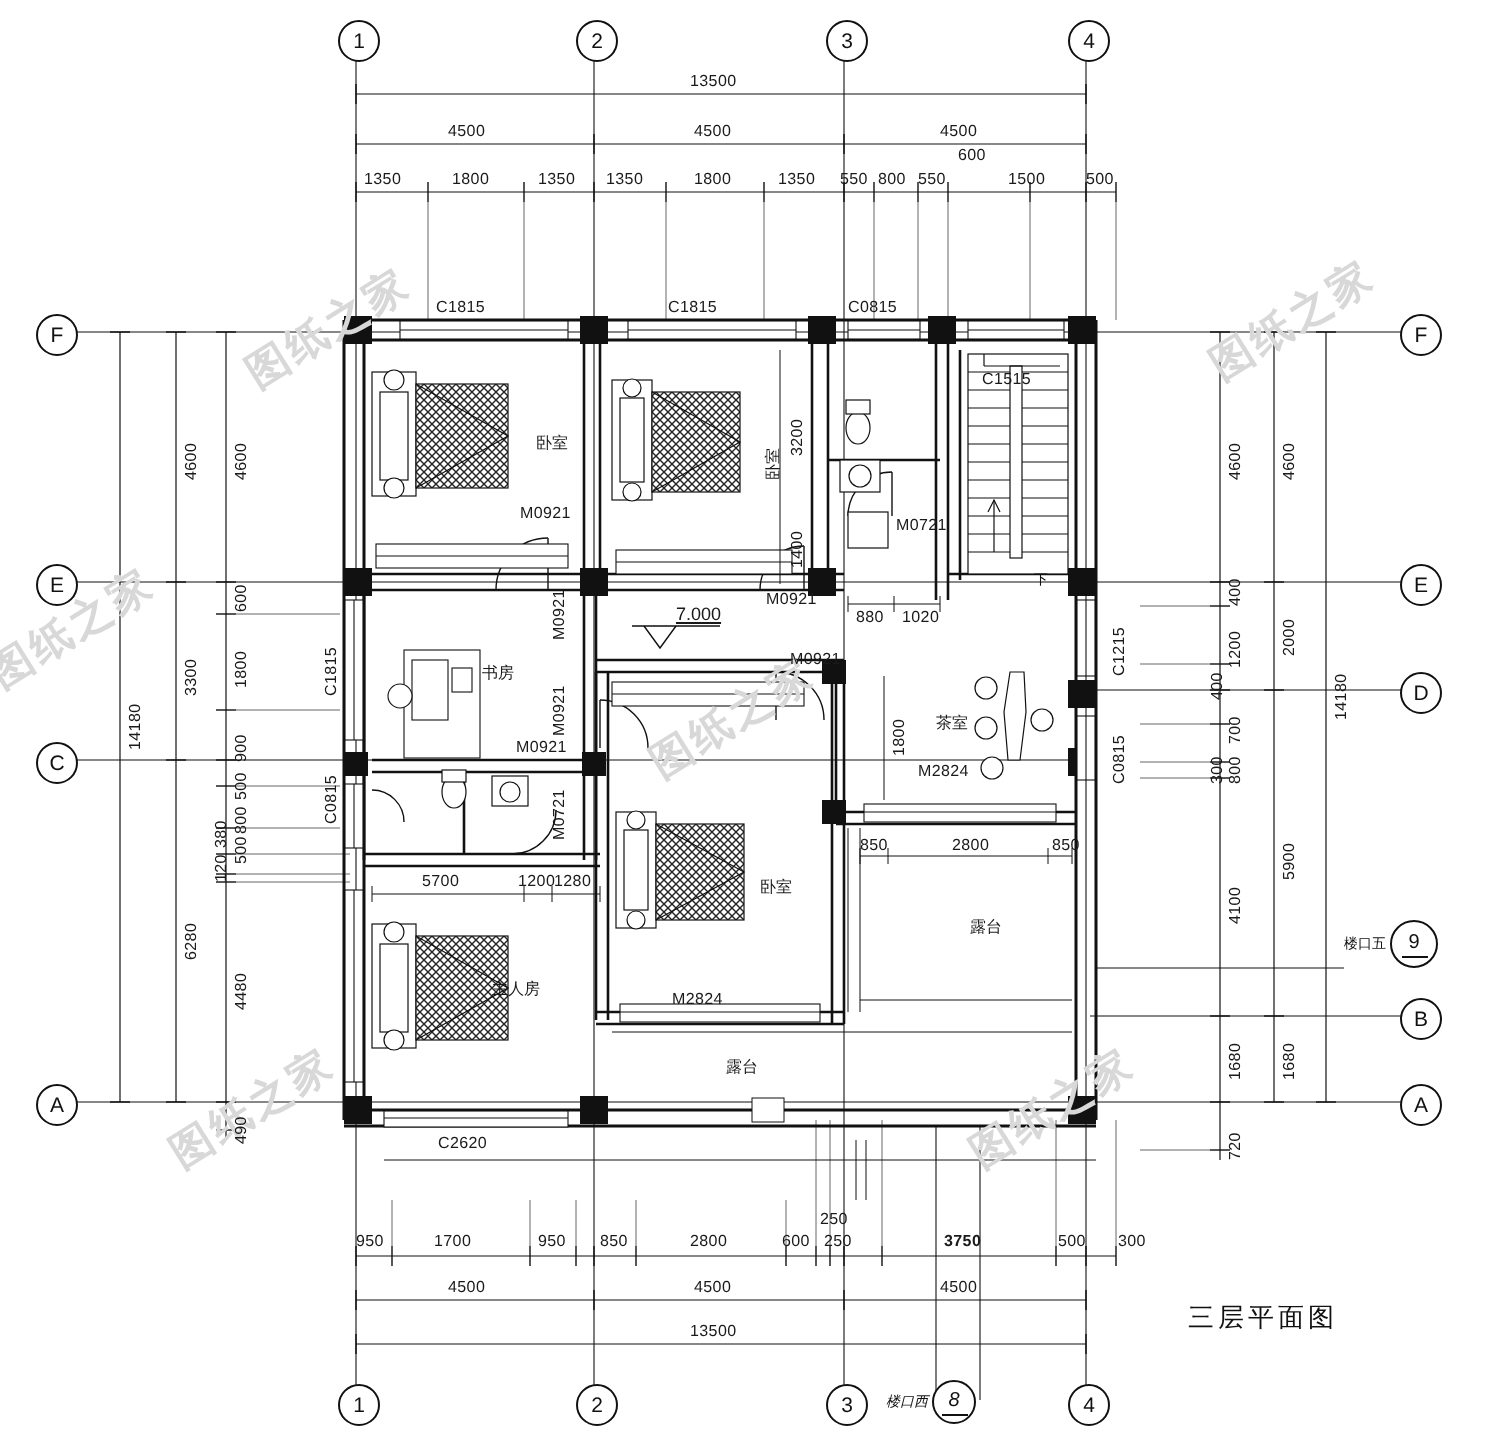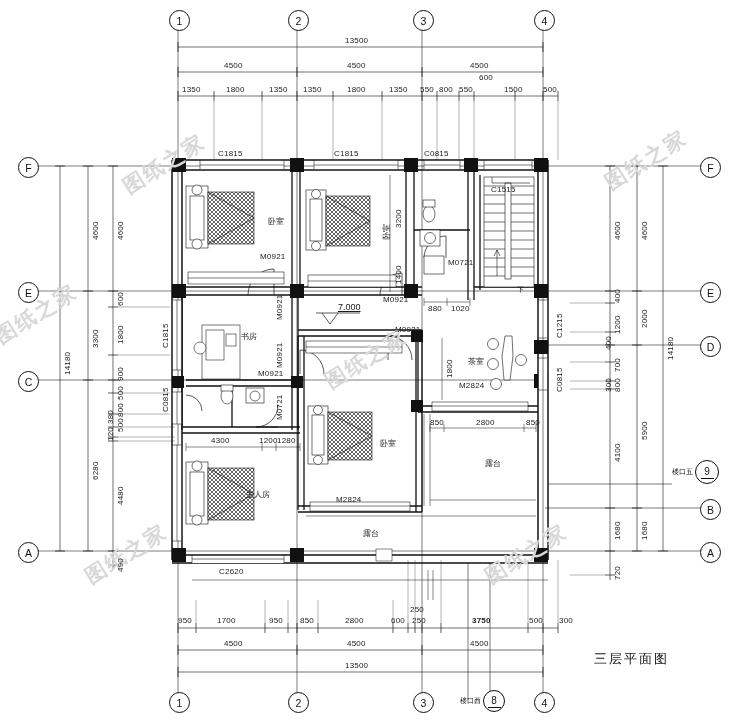--- a/index.html
+++ b/index.html
@@ -611,34 +611,34 @@
   <div class="lbl dim" style="left:336px;top:496px;">M2824</div>
 
   <div class="lbl dim v" style="left:395px;top:228px;transform:rotate(-90deg);">3200</div>
   <div class="lbl dim v" style="left:395px;top:284px;transform:rotate(-90deg);">1400</div>
   <div class="lbl dim" style="left:428px;top:305px;">880</div>
   <div class="lbl dim" style="left:451px;top:305px;">1020</div>
   <div class="lbl dim v" style="left:446px;top:378px;transform:rotate(-90deg);">1800</div>
   <div class="lbl dim" style="left:430px;top:419px;">850</div>
   <div class="lbl dim" style="left:476px;top:419px;">2800</div>
   <div class="lbl dim" style="left:526px;top:419px;">850</div>
-  <div class="lbl dim" style="left:211px;top:437px;">4300</div>
+  <div class="lbl dim" style="left:211px;top:437px;">5700</div>
   <div class="lbl dim" style="left:259px;top:437px;">1200</div>
   <div class="lbl dim" style="left:277px;top:437px;">1280</div>
 
   <div class="lbl" style="left:338px;top:303px;font-size:9px;text-decoration:underline;">7.000</div>
 
   <div class="secttag" style="left:672px;top:460px;">
     <span class="nm cjk">楼口五</span>
     <span class="circ">
       <span>9</span>
       <span class="bar"></span>
     </span>
   </div>
-  <div class="secttag" style="left:460px;top:690px;">
+  <div class="secttag" style="left:443px;top:690px;font-style:italic;">
     <span class="nm cjk">楼口西</span>
     <span class="circ" style="width:20px;height:20px;">
       <span>8</span>
       <span class="bar"></span>
     </span>
   </div>
 
   <div class="title cjk" style="left:594px;top:650px;font-size:13px;">三层平面图</div>
 
 </div>

